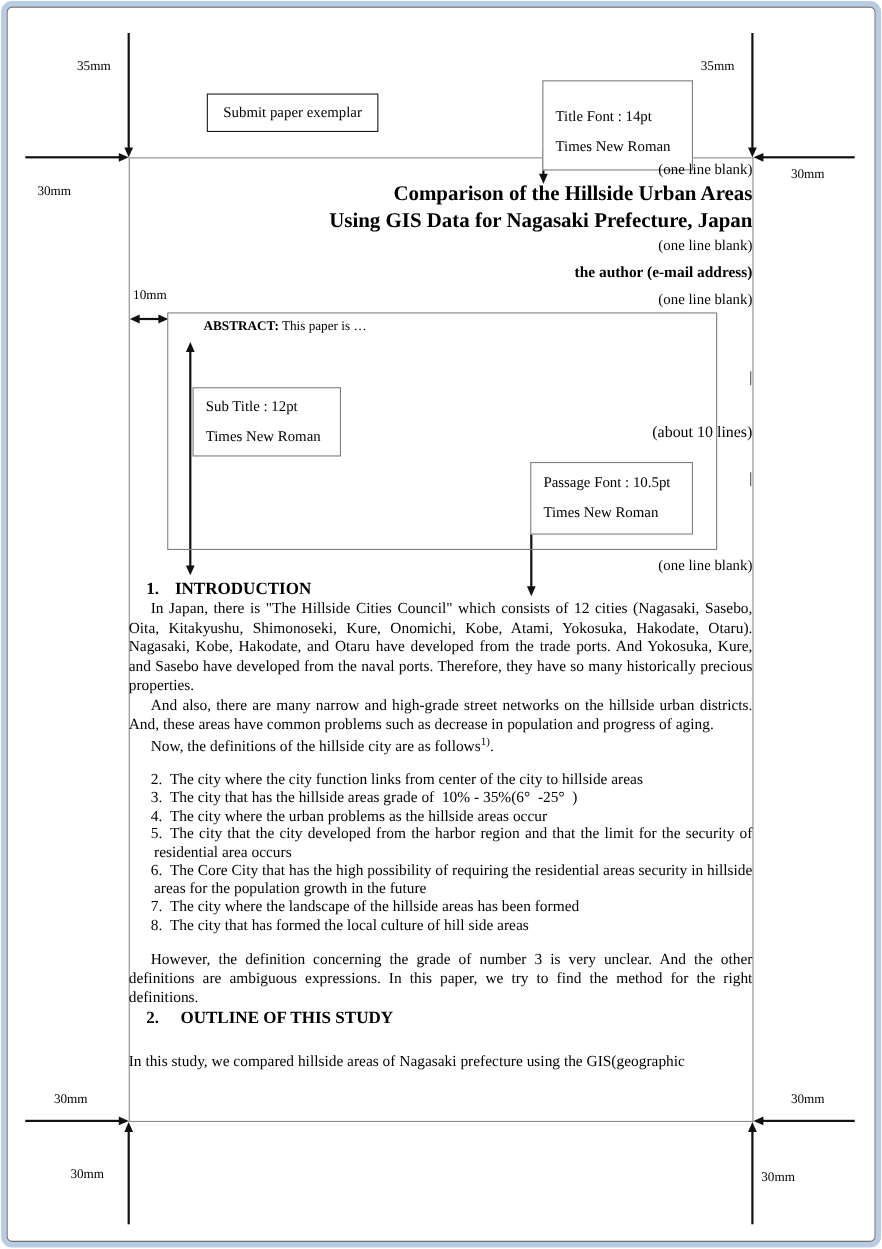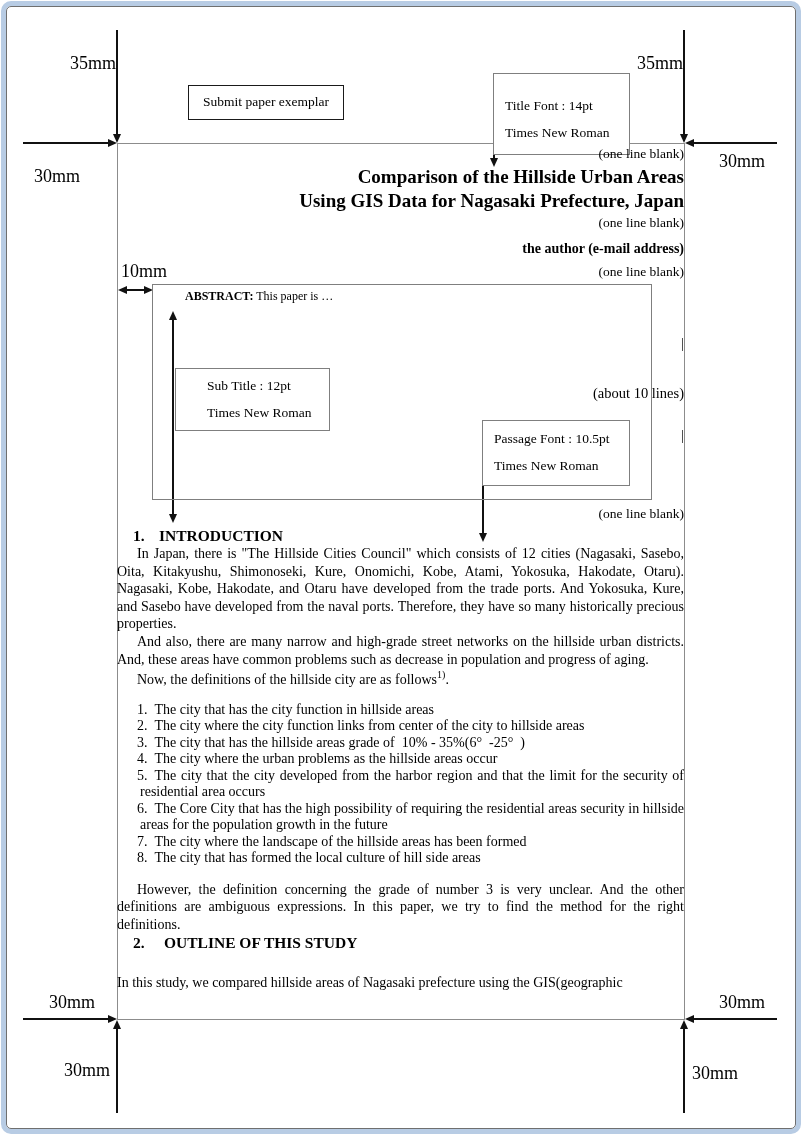--- a/index.html
+++ b/index.html
@@ -15,21 +15,21 @@
 
   
   .vline { position:absolute; width:2px; background:#111; }
   .hline { position:absolute; height:2px; background:#111; }
   .ah { position:absolute; width:0; height:0; }
   .ah-down  { border-left:4px solid transparent; border-right:4px solid transparent; border-top:9px solid #111; }
   .ah-up    { border-left:4px solid transparent; border-right:4px solid transparent; border-bottom:9px solid #111; }
   .ah-right { border-top:4px solid transparent; border-bottom:4px solid transparent; border-left:9px solid #111; }
   .ah-left  { border-top:4px solid transparent; border-bottom:4px solid transparent; border-right:9px solid #111; }
 
-  .mm-label { position:absolute; font-size:18px; white-space:nowrap; }
+  .mm-label { position:absolute; font-size:12px; white-space:nowrap; }
 
   .callout { position:absolute; border:1px solid #7f7f7f; font-size:13.5px; line-height:27px; background:#fff; }
   .callout .cl-line { padding-left:11px; white-space:nowrap; }
   .submit-box { position:absolute; border:1px solid #1a1a1a; font-size:13.5px; text-align:center; line-height:31px; background:#fff; }
 
   .abstract-box { position:absolute; left:152px; top:284px; width:498px; height:214px; border:1px solid #7f7f7f; }
 
   .cblock { position:absolute; left:117px; width:567px; }
   .centered { text-align:right; }
   .blank-note { font-size:13.5px; }
@@ -134,21 +134,21 @@
   <div class="mm-label" style="left:719px; top:992px;">30mm</div>
   <div class="mm-label" style="left:692px; top:1063px;">30mm</div>
 
   <div class="submit-box" style="left:188px; top:85px; width:154px; height:33px;">Submit paper exemplar</div>
 
   <div class="callout" style="left:493px; top:73px; width:135px; height:62px; padding-top:18px;">
     <div class="cl-line">Title Font : 14pt</div>
     <div class="cl-line">Times New Roman</div>
   </div>
 
-  <div class="callout" style="left:175px; top:368px; width:133px; height:58px; padding-top:3px;padding-left:20px;">
+  <div class="callout" style="left:175px; top:352px; width:133px; height:58px; padding-top:3px;">
     <div class="cl-line">Sub Title : 12pt</div>
     <div class="cl-line">Times New Roman</div>
   </div>
 
   <div class="callout" style="left:482px; top:420px; width:146px; height:60px; padding-top:4px;">
     <div class="cl-line">Passage Font : 10.5pt</div>
     <div class="cl-line">Times New Roman</div>
   </div>
 
   <div class="cblock centered blank-note" style="top:146px;">(one line blank)</div>
@@ -170,21 +170,20 @@
 
   <div class="body-flow">
     <div class="sec-head">
       <span class="h-num1">1.</span><span>INTRODUCTION</span>
     </div>
     <p class="para">In Japan, there is "The Hillside Cities Council" which consists of 12 cities (Nagasaki, Sasebo, Oita, Kitakyushu, Shimonoseki, Kure, Onomichi, Kobe, Atami, Yokosuka, Hakodate, Otaru).  Nagasaki, Kobe, Hakodate, and Otaru have developed from the trade ports.   And Yokosuka, Kure, and Sasebo have developed from the naval ports.  Therefore, they have so many historically precious properties.</p>
     <p class="para">And also, there are many narrow and high-grade street networks on the hillside urban districts.  And, these areas have common problems such as decrease in population and progress of aging.</p>
     <p class="para p3"><span>Now, the definitions of the hillside city are as follows</span><sup>1)</sup><span>.</span></p>
 
     <div class="def-list">
-        <div class="li"><span class="li-num">1.</span>The city that has the city function in hillside areas</div>
         <div class="li"><span class="li-num">2.</span>The city where the city function links from center of the city to hillside areas</div>
         <div class="li"><span class="li-num">3.</span>The city that has the hillside areas grade of &nbsp;10% - 35%(6°&nbsp; -25°&nbsp; )</div>
         <div class="li"><span class="li-num">4.</span>The city where the urban problems as the hillside areas occur</div>
         <div class="li"><span class="li-num">5.</span>The city that the city developed from the harbor region and that the limit for the security of residential area occurs</div>
         <div class="li"><span class="li-num">6.</span>The Core City that has the high possibility of requiring the residential areas security in hillside areas for the population growth in the future</div>
         <div class="li"><span class="li-num">7.</span>The city where the landscape of the hillside areas has been formed</div>
         <div class="li"><span class="li-num">8.</span>The city that has formed the local culture of hill side areas</div>
       </div>
 
     <p class="para however">However, the definition concerning the grade of number 3 is very unclear.  And the other definitions are ambiguous expressions.  In this paper, we try to find the method for the right definitions.</p>

